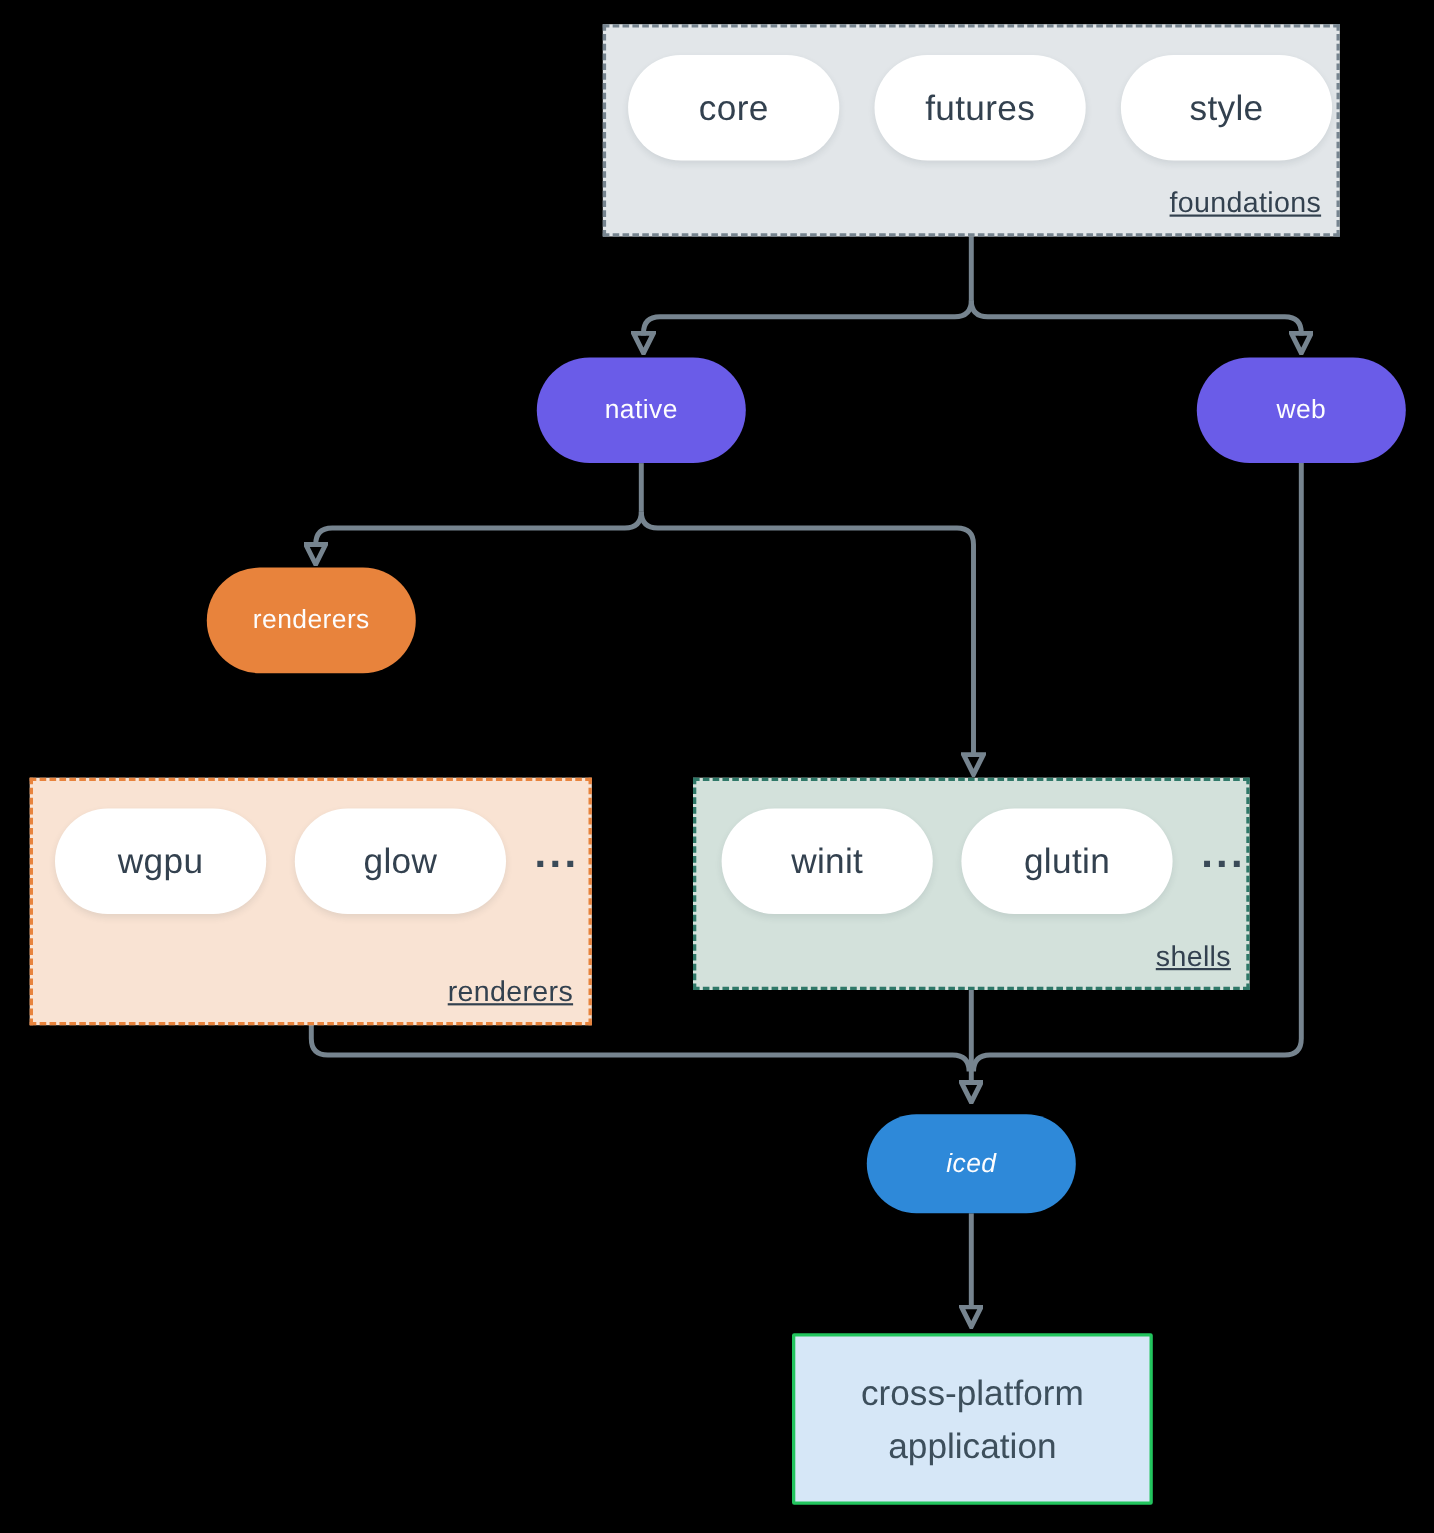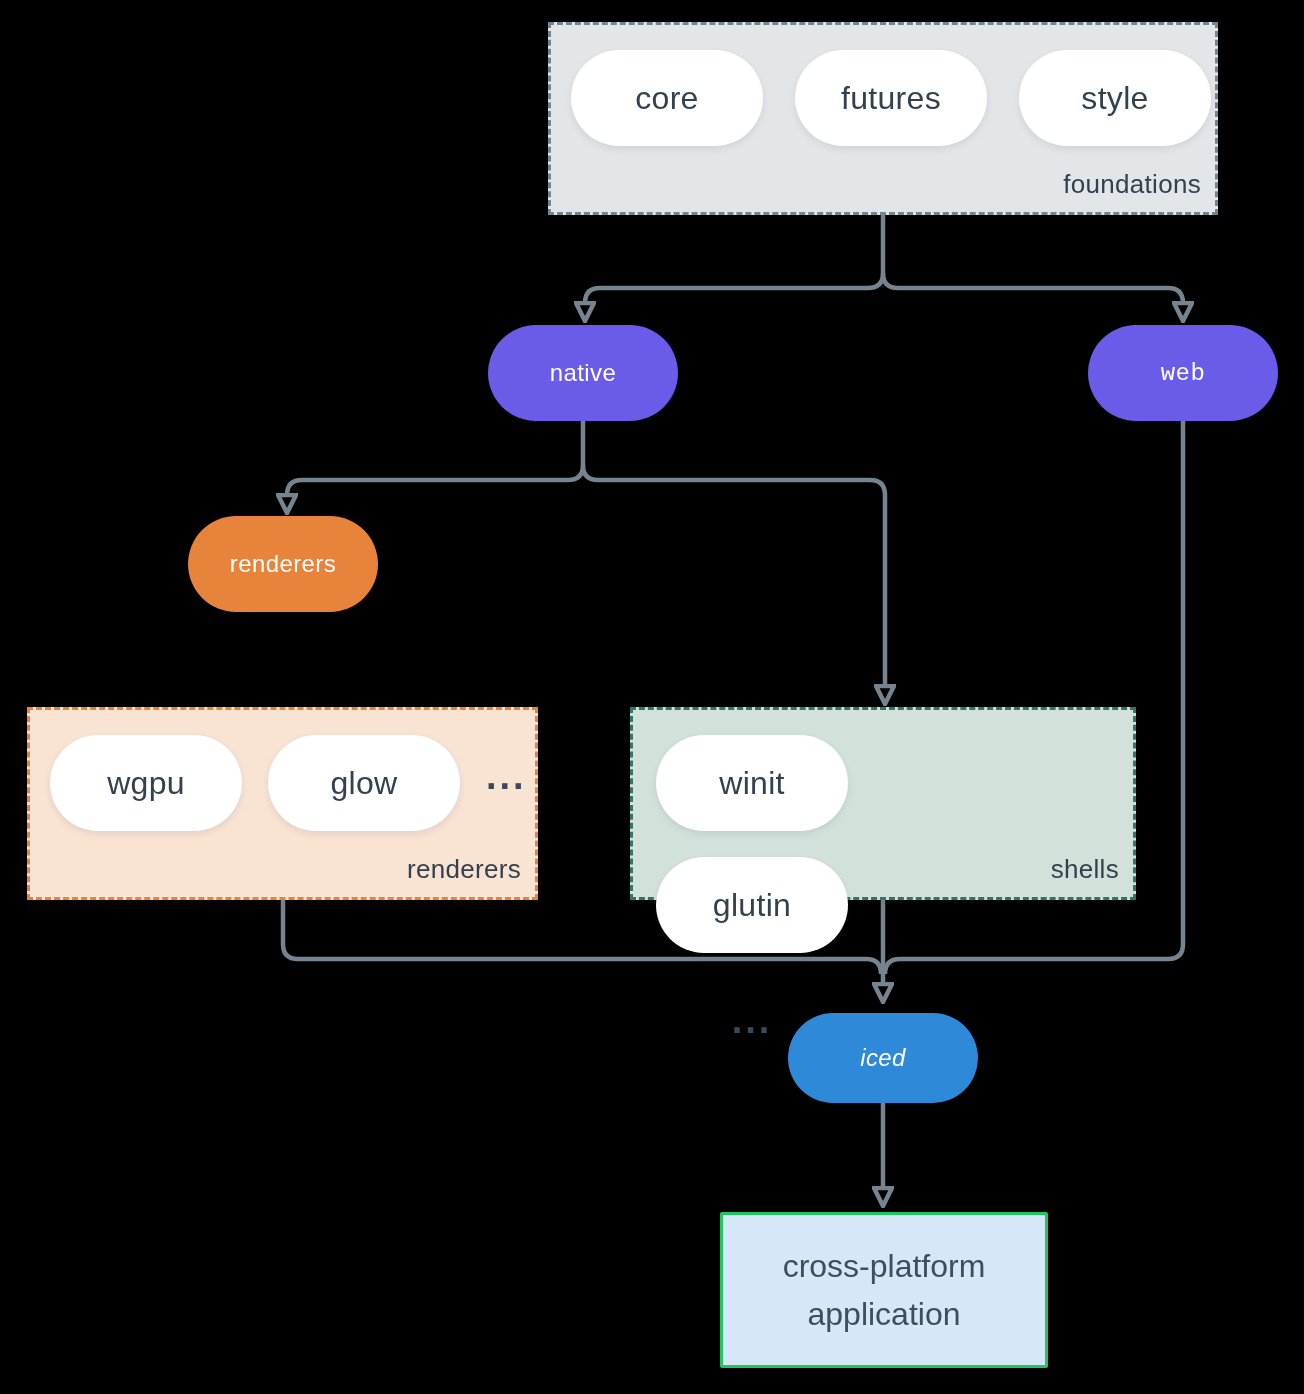--- a/index.html
+++ b/index.html
@@ -13,47 +13,47 @@
   }
   svg.connectors{
     position:absolute;left:0;top:0;width:1304px;height:1394px;
     pointer-events:none;z-index:1;
   }
   svg.connectors path{stroke:#76848F;stroke-width:4.5;fill:none;}
 
   
   .group{position:absolute;z-index:2;border:3px dashed #76848F;}
   .group-foundations{left:548px;top:22px;width:670px;height:193px;background:#E2E6E9;border-color:#76848F;}
-  .group-renderers{left:27px;top:707px;width:511px;height:193px;background:#F9E3D3;border-color:#E8833C;}
+  .group-renderers{left:27px;top:707px;width:511px;height:225px;background:#F9E3D3;border-color:#E8833C;}
   .group-shells{left:630px;top:707px;width:506px;height:193px;background:#D3E1DB;border-color:#2F7868;}
   .pill-row{position:absolute;left:0;top:25px;display:flex;align-items:center;gap:32px;padding-left:20px;}
   .group-label{
     position:absolute;right:14px;bottom:12px;
-    font-size:26px;color:#33414F;letter-spacing:.3px;
+    font-size:26px;color:#33414F;letter-spacing:.3px;text-decoration:underline;
   }
 
   
   .pill{
     width:192px;height:96px;border-radius:48px;
     display:flex;align-items:center;justify-content:center;
     font-size:32px;letter-spacing:.3px;
   }
   .pill-white{background:#fff;color:#33414F;box-shadow:0 3px 7px rgba(40,55,70,.10);}
   .ellipsis{
     font-size:38px;font-weight:700;color:#3A4A58;letter-spacing:3px;
     display:flex;align-items:center;height:96px;padding-bottom:14px;
   }
   .node{
     position:absolute;z-index:2;
     width:190px;height:96px;border-radius:48px;
     display:flex;align-items:center;justify-content:center;
     font-size:24px;color:#FDFDFE;letter-spacing:.4px;
   }
   .node-native{left:488px;top:325px;background:#6A5CE8;}
-  .node-web{left:1088px;top:325px;background:#6A5CE8;font-family:Liberation Mono, monospace;}
+  .node-web{left:1088px;top:325px;background:#6A5CE8;}
   .node-graphics{left:188px;top:516px;background:#E8833C;}
   .node-iced{left:788px;top:1013px;background:#2E89D9;width:190px;height:90px;border-radius:45px;font-style:italic;}
 
   
   .app-box{
     position:absolute;z-index:2;
     left:720px;top:1212px;width:328px;height:156px;
     background:#D6E7F7;border:3px solid #22c55e;border-radius:2px;
     display:flex;align-items:center;justify-content:center;
     text-align:center;padding:0 26px;
@@ -100,21 +100,21 @@
   <div class="group group-renderers">
     <div class="pill-row" style="gap:26px;">
       <div class="pill pill-white">wgpu</div>
       <div class="pill pill-white">glow</div>
       <div class="ellipsis">...</div>
     </div>
     <div class="group-label">renderers</div>
   </div>
 
   <div class="group group-shells">
-    <div class="pill-row" style="left:3px;gap:26px;flex-direction:column;">
+    <div class="pill-row" style="left:3px;gap:26px;">
       <div class="pill pill-white">winit</div>
       <div class="pill pill-white">glutin</div>
       <div class="ellipsis">...</div>
     </div>
     <div class="group-label">shells</div>
   </div>
 
   <div class="node node-iced">iced</div>
 
   <div class="app-box">cross-platform application</div>

